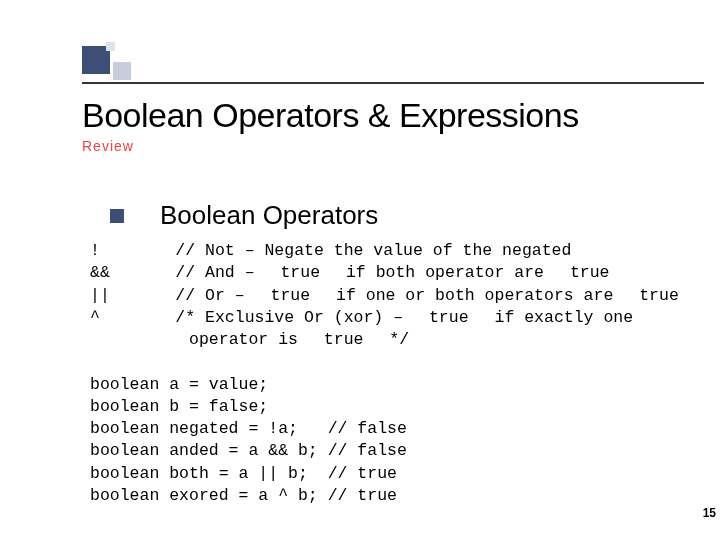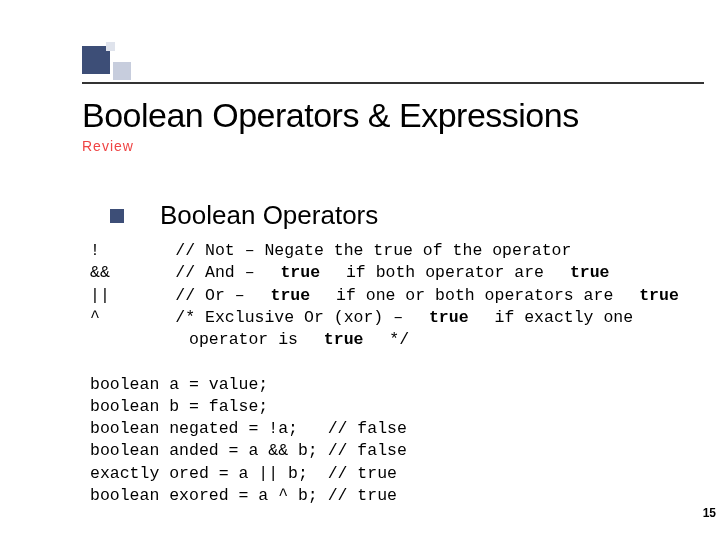--- a/index.html
+++ b/index.html
@@ -9,48 +9,48 @@
   .deco-sq1 { left: 50px; top: 14px; width: 28px; height: 28px; background: #3d4e77; }
   .deco-sq2 { left: 81px; top: 30px; width: 18px; height: 18px; background: #c7cddd; }
   .deco-sq3 { left: 74px; top: 10px; width: 9px; height: 9px; background: #dfe3ec; }
   .rule { position: absolute; left: 50px; right: 32px; top: 50px; height: 0; border-top: 2px solid #333; }
   .title { position: absolute; left: 50px; top: 64px; font-size: 34px; font-weight: 400; color: #000; letter-spacing: -0.5px; }
   .subtitle { position: absolute; left: 50px; top: 106px; font-size: 14px; color: #ef4444; letter-spacing: 1px; }
   .section { position: absolute; left: 70px; top: 160px; display: flex; align-items: center; gap: 20px; }
   .bullet { width: 14px; height: 14px; background: #3d4e77; flex-shrink: 0; }
   .section-title { font-size: 26px; color: #000; }
   .code { position: absolute; left: 50px; top: 208px; font-family: "Courier New", Courier, monospace; font-size: 16.5px; line-height: 1.35; white-space: pre; color: #000; }
-  .b { font-weight: bold; }
+  .b { font-weight: normal; }
   .pagenum { position: absolute; right: 20px; bottom: 36px; font-size: 12px; font-weight: bold; }
 </style>
 </head>
 <body>
 
 <div class="slide">
 
   <div class="deco deco-sq1"></div>
   <div class="deco deco-sq2"></div>
   <div class="deco deco-sq3"></div>
   <div class="rule"></div>
 
   <h1 class="title">Boolean Operators &amp; Expressions</h1>
   <div class="subtitle">Review</div>
 
   <div class="section">
     <span class="bullet"></span>
     <span class="section-title">Boolean Operators</span>
   </div>
 
-  <div class="code"><span>!</span>      <span>// Not – Negate the true of the operator</span>
+  <div class="code"><span>!</span>      <span>// Not – Negate the value of the negated</span>
 <span>&amp;&amp;</span>     <span>// And – </span><span class="b">true</span><span> if both operator are </span><span class="b">true</span>
 <span>||</span>     <span>// Or – </span><span class="b">true</span><span> if one or both operators are </span><span class="b">true</span>
 <span>^</span>      <span>/* Exclusive Or (xor) – </span><span class="b">true</span><span> if exactly one</span>
           <span>operator is </span><span class="b">true</span><span> */</span>
 
 <span>boolean a = value;</span>
 <span>boolean b = false;</span>
 <span>boolean negated = !a;   // false</span>
 <span>boolean anded = a &amp;&amp; b; // false</span>
-<span>exactly ored = a || b;  // true</span>
+<span>boolean both = a || b;  // true</span>
 <span>boolean exored = a ^ b; // true</span></div>
 
   <div class="pagenum">15</div>
 </div>
 
 </body></html>

